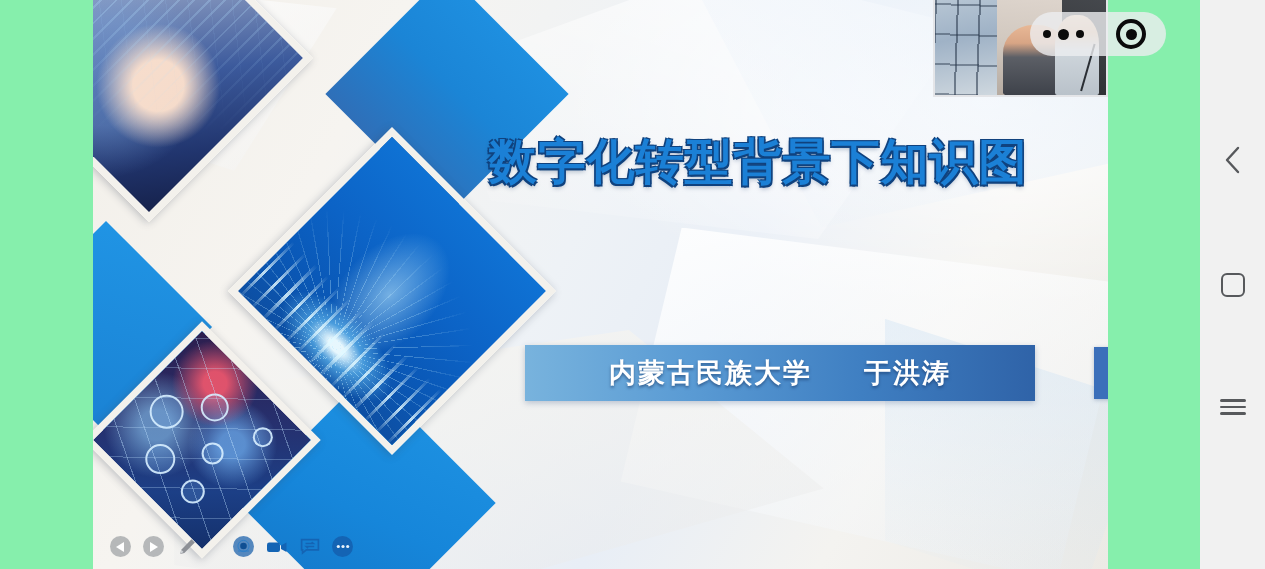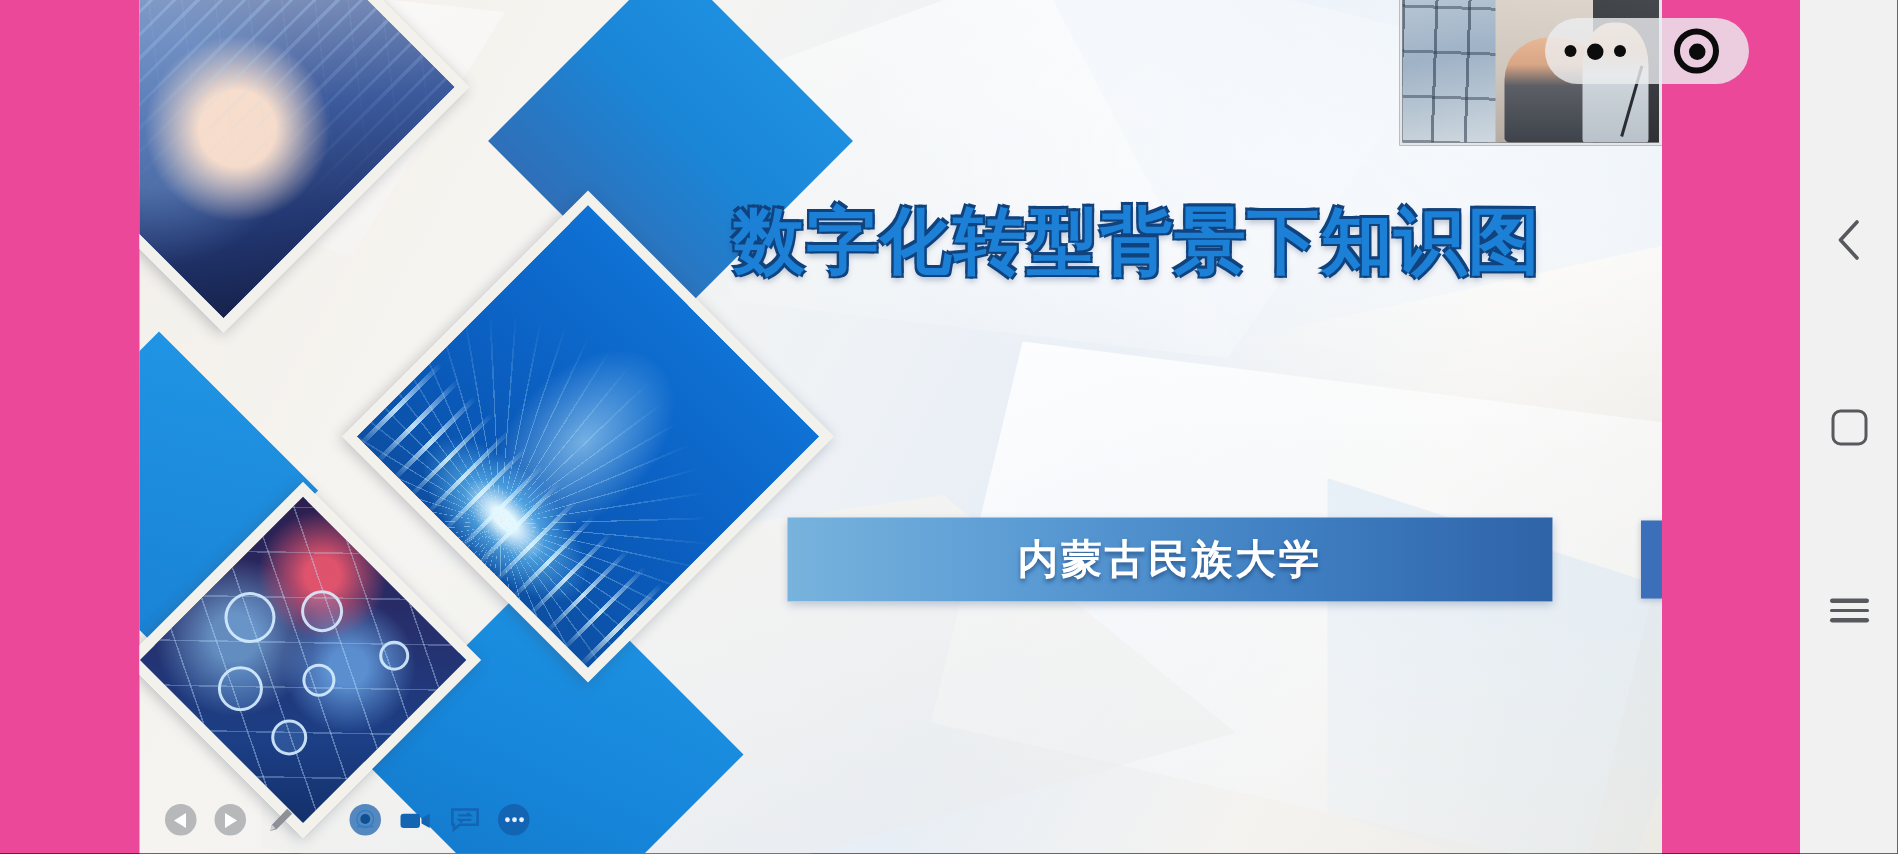--- a/index.html
+++ b/index.html
@@ -5,21 +5,21 @@
   * { box-sizing: border-box; margin: 0; padding: 0; }
   html, body {
     width: 1265px; height: 569px;
     background: #000;
     font-family: "Liberation Sans", sans-serif;
     overflow: hidden;
   }
   #screen {
     position: relative;
     width: 1265px; height: 569px;
-    background: #ec4899;
+    background: #86efac;
   }
 
   
   #slide {
     position: absolute;
     left: 93px; top: 0;
     width: 1015px; height: 569px;
     overflow: hidden;
     background:
       radial-gradient(ellipse 70% 60% at 88% 18%, #ffffff 0%, rgba(255,255,255,0) 60%),
@@ -318,20 +318,21 @@
         <div class="node" style="left:70%;top:14%;width:20px;height:20px;"></div>
       </div>
     </div>
 
     <div id="title-block">
       <div class="line">数字化转型背景下知识图</div>
     </div>
 
     <div id="subtitle-banner">
       <span>内蒙古民族大学</span>
+      <span>于洪涛</span>
     </div>
     <div id="banner-accent"></div>
 
     <div id="pres-toolbar">
 
       <div class="tb-btn">
         <div class="tb-circle">
           <svg width="9" height="10" viewBox="0 0 9 10">
               <polygon points="8,0 8,10 0,5" fill="#ffffff"></polygon>
             </svg>

